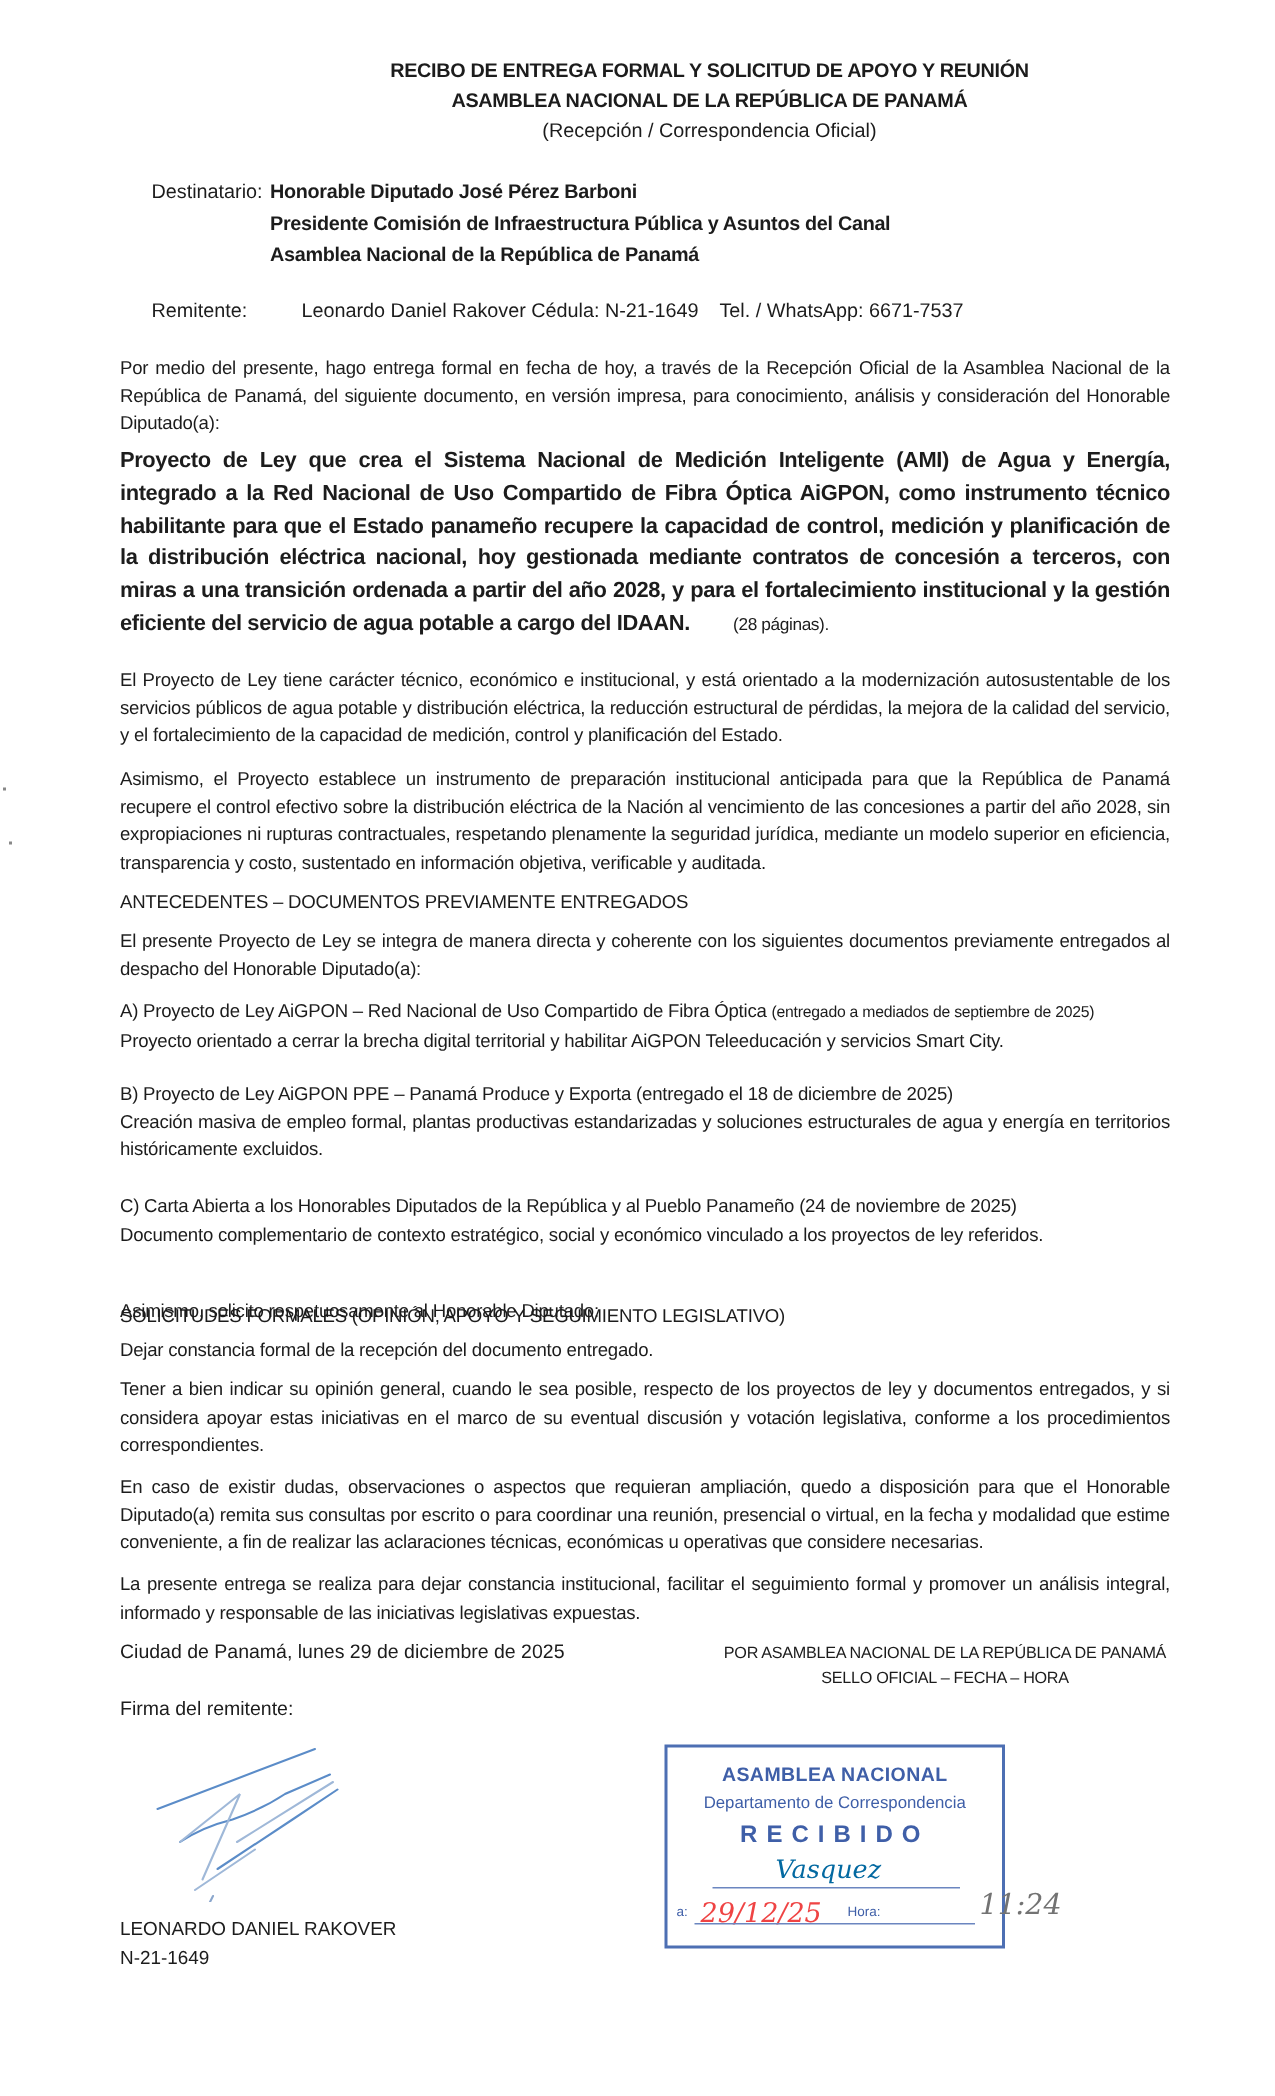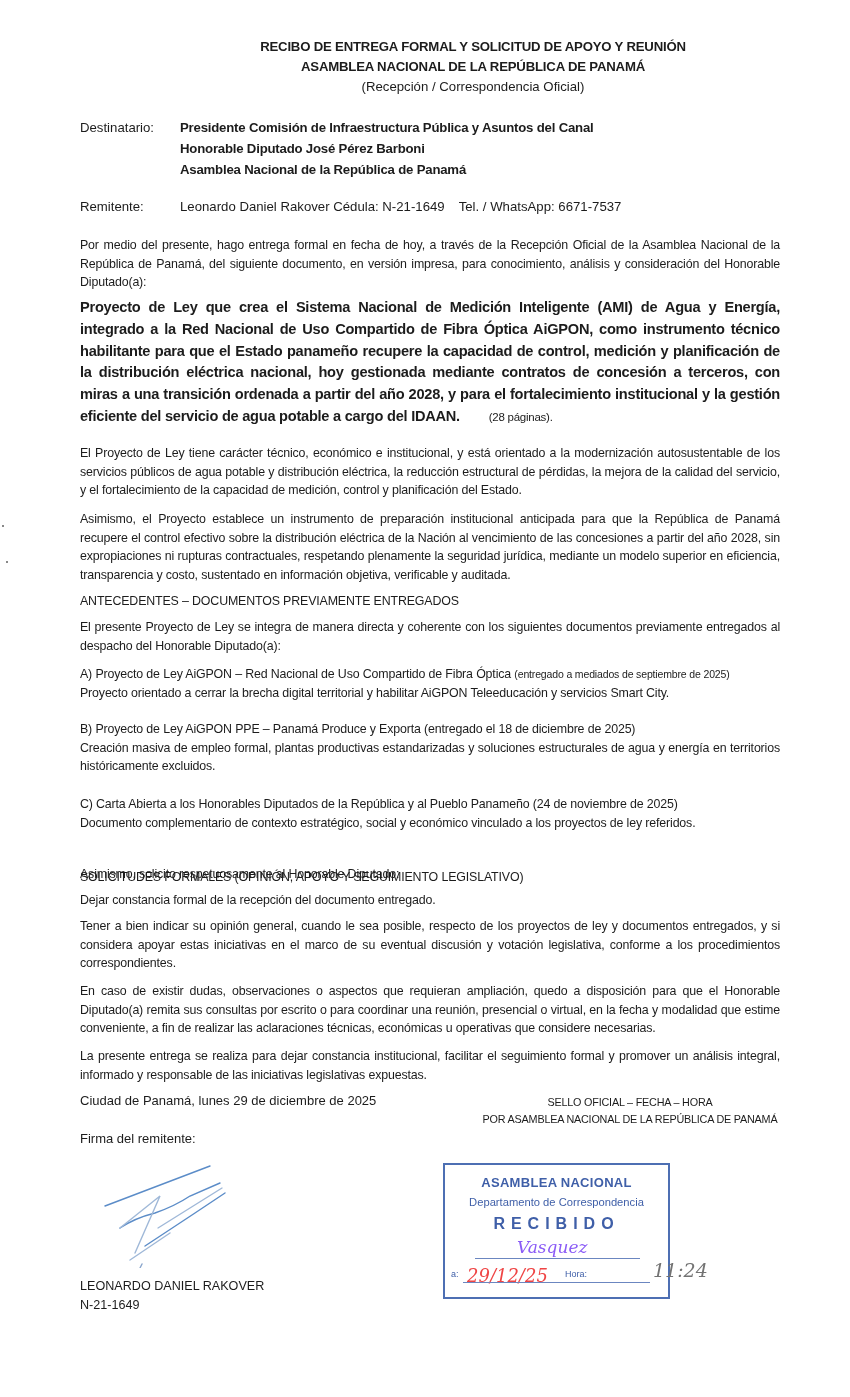--- a/index.html
+++ b/index.html
@@ -5,21 +5,21 @@
     html, body { margin: 0; padding: 0; background: #ffffff; }
     body {
       width: 850px; height: 1397px; position: relative; overflow: hidden;
       font-family: "Liberation Sans", sans-serif; color: #1c1c1c;
     }
     .page { position: absolute; left: 0; top: 0; width: 850px; height: 1397px; }
     .header { position: absolute; top: 37px; left: 0; width: 850px; text-align: center; padding-left: 48px; }
     .header .t1, .header .t2 { font-weight: bold; font-size: 13.2px; line-height: 20px; letter-spacing: -0.2px; }
     .header .t3 { font-size: 13.2px; line-height: 20px; }
     .row { position: absolute; left: 80px; font-size: 13.2px; line-height: 21px; }
-    .row .lbl { display: inline-block; width: 100px; }
+    .row .lbl { display: inline-block; width: 100px; margin-left: 21px; }
     .addr { position: absolute; left: 180px; top: 117px; font-weight: bold; font-size: 13.2px; line-height: 21px; letter-spacing: -0.2px; }
     .remitente { top: 196px; }
     .remitente .val span { margin-right: 14px; }
     .para {
       position: absolute; left: 80px; width: 700px; font-size: 12.4px; line-height: 18.6px;
       text-align: justify; letter-spacing: -0.15px;
     }
     .bold-para {
       position: absolute; left: 80px; width: 700px; font-weight: bold; font-size: 14.6px; line-height: 21.8px;
       text-align: justify; letter-spacing: -0.25px;
@@ -28,21 +28,21 @@
     .small { font-size: 10.5px; }
     .left-col { position: absolute; left: 80px; font-size: 13px; line-height: 20px; }
     .right-col { position: absolute; left: 440px; width: 380px; text-align: center; font-size: 10.8px; line-height: 17px; letter-spacing: -0.2px; }
     .stamp {
       position: absolute; left: 443px; top: 1163px; width: 227px; height: 136px;
       border: 2.5px solid #4d6fb3; box-sizing: border-box; color: #3f5fa8;
     }
     .stamp .s1 { position: absolute; top: 10px; width: 100%; text-align: center; font-weight: bold; font-size: 13px; letter-spacing: 0.3px; }
     .stamp .s2 { position: absolute; top: 31px; width: 100%; text-align: center; font-size: 11.2px; }
     .stamp .s3 { position: absolute; top: 50px; width: 100%; text-align: center; font-size: 16px; font-weight: bold; letter-spacing: 6px; }
-    .stamp .hand1 { position: absolute; left: 72px; top: 72px; font-family: "DejaVu Serif", serif; font-style: italic; font-size: 17px; color: #8b5cf6; }
+    .stamp .hand1 { position: absolute; left: 72px; top: 72px; font-family: "DejaVu Serif", serif; font-style: italic; font-size: 17px; color: #0369a1; }
     .stamp .line1 { position: absolute; left: 30px; right: 28px; top: 93px; border-top: 1px solid #6b86c0; }
     .stamp .fecha-lbl { position: absolute; left: 6px; top: 104px; font-size: 9px; }
     .stamp .fecha-val { position: absolute; left: 22px; top: 100px; font-family: "DejaVu Serif", serif; font-style: italic; font-size: 18px; color: #ef4444; }
     .stamp .hora-lbl { position: absolute; left: 120px; top: 104px; font-size: 9px; }
     .stamp .hora-val { position: absolute; left: 168px; top: 94px; font-family: "DejaVu Serif", serif; font-style: italic; font-size: 19px; color: #737373; margin-left: 40px; }
     .stamp .line2 { position: absolute; left: 18px; right: 18px; top: 117px; border-top: 1px solid #6b86c0; }
     .signature { position: absolute; left: 100px; top: 1158px; width: 130px; height: 110px; }
     .signer { position: absolute; left: 80px; top: 1277px; font-size: 12.6px; line-height: 19px; }
     .margin-dot { position: absolute; width: 2px; height: 2px; background: #888; }
   </style>
@@ -54,22 +54,22 @@
   <div class="header">
     <div class="t1">RECIBO DE ENTREGA FORMAL Y SOLICITUD DE APOYO Y REUNIÓN</div>
     <div class="t2">ASAMBLEA NACIONAL DE LA REPÚBLICA DE PANAMÁ</div>
     <div class="t3">(Recepción / Correspondencia Oficial)</div>
   </div>
 
   <div class="row" style="top:117px;">
     <span class="lbl">Destinatario:</span>
   </div>
   <div class="addr">
+    <div>Honorable Diputado José Pérez Barboni</div>
     <div>Presidente Comisión de Infraestructura Pública y Asuntos del Canal</div>
-    <div>Honorable Diputado José Pérez Barboni</div>
     <div>Asamblea Nacional de la República de Panamá</div>
   </div>
 
   <div class="row remitente">
     <span class="lbl">Remitente:</span><span class="val"><span>Leonardo Daniel Rakover Cédula: N-21-1649</span><span>Tel. / WhatsApp: 6671-7537</span></span>
   </div>
 
   <div class="para" style="top:236px;">Por medio del presente, hago entrega formal en fecha de hoy, a través de la Recepción Oficial de la Asamblea Nacional de la República de Panamá, del siguiente documento, en versión impresa, para conocimiento, análisis y consideración del Honorable Diputado(a):</div>
 
   <div class="bold-para" style="top:297px;">
@@ -102,22 +102,22 @@
   <div class="para" style="top:865px;">Asimismo, solicito respetuosamente al Honorable Diputado:</div>
   <div class="para" style="top:891px;">Dejar constancia formal de la recepción del documento entregado.</div>
   <div class="para" style="top:917px;">Tener a bien indicar su opinión general, cuando le sea posible, respecto de los proyectos de ley y documentos entregados, y si considera apoyar estas iniciativas en el marco de su eventual discusión y votación legislativa, conforme a los procedimientos correspondientes.</div>
   <div class="para" style="top:982px;">En caso de existir dudas, observaciones o aspectos que requieran ampliación, quedo a disposición para que el Honorable Diputado(a) remita sus consultas por escrito o para coordinar una reunión, presencial o virtual, en la fecha y modalidad que estime conveniente, a fin de realizar las aclaraciones técnicas, económicas u operativas que considere necesarias.</div>
   <div class="para" style="top:1047px;">La presente entrega se realiza para dejar constancia institucional, facilitar el seguimiento formal y promover un análisis integral, informado y responsable de las iniciativas legislativas expuestas.</div>
 
   <div class="left-col" style="top:1091px;">Ciudad de Panamá, lunes 29 de diciembre de 2025</div>
   <div class="left-col" style="top:1129px;">Firma del remitente:</div>
 
   <div class="right-col" style="top:1094px;">
+    <div>POR ASAMBLEA NACIONAL DE LA REPÚBLICA DE PANAMÁ</div>
     <div>SELLO OFICIAL – FECHA – HORA</div>
-    <div>POR ASAMBLEA NACIONAL DE LA REPÚBLICA DE PANAMÁ</div>
   </div>
 
   <svg class="signature" viewBox="0 0 130 110">
     <g fill="none" stroke="#5b8cc8" stroke-linecap="round" stroke-width="1.4">
       <path d="M5 48 L110 8"></path>
       <path d="M20 70 Q35 60 55 55 Q75 48 90 38 L120 25"></path>
       <path d="M20 70 L60 38 L35 95" stroke="#9fb8d8"></path>
       <path d="M45 88 L95 55 L125 35"></path>
       <path d="M58 70 L122 30" stroke="#9fb8d8"></path>
       <path d="M30 102 L70 75" stroke="#9fb8d8"></path>

